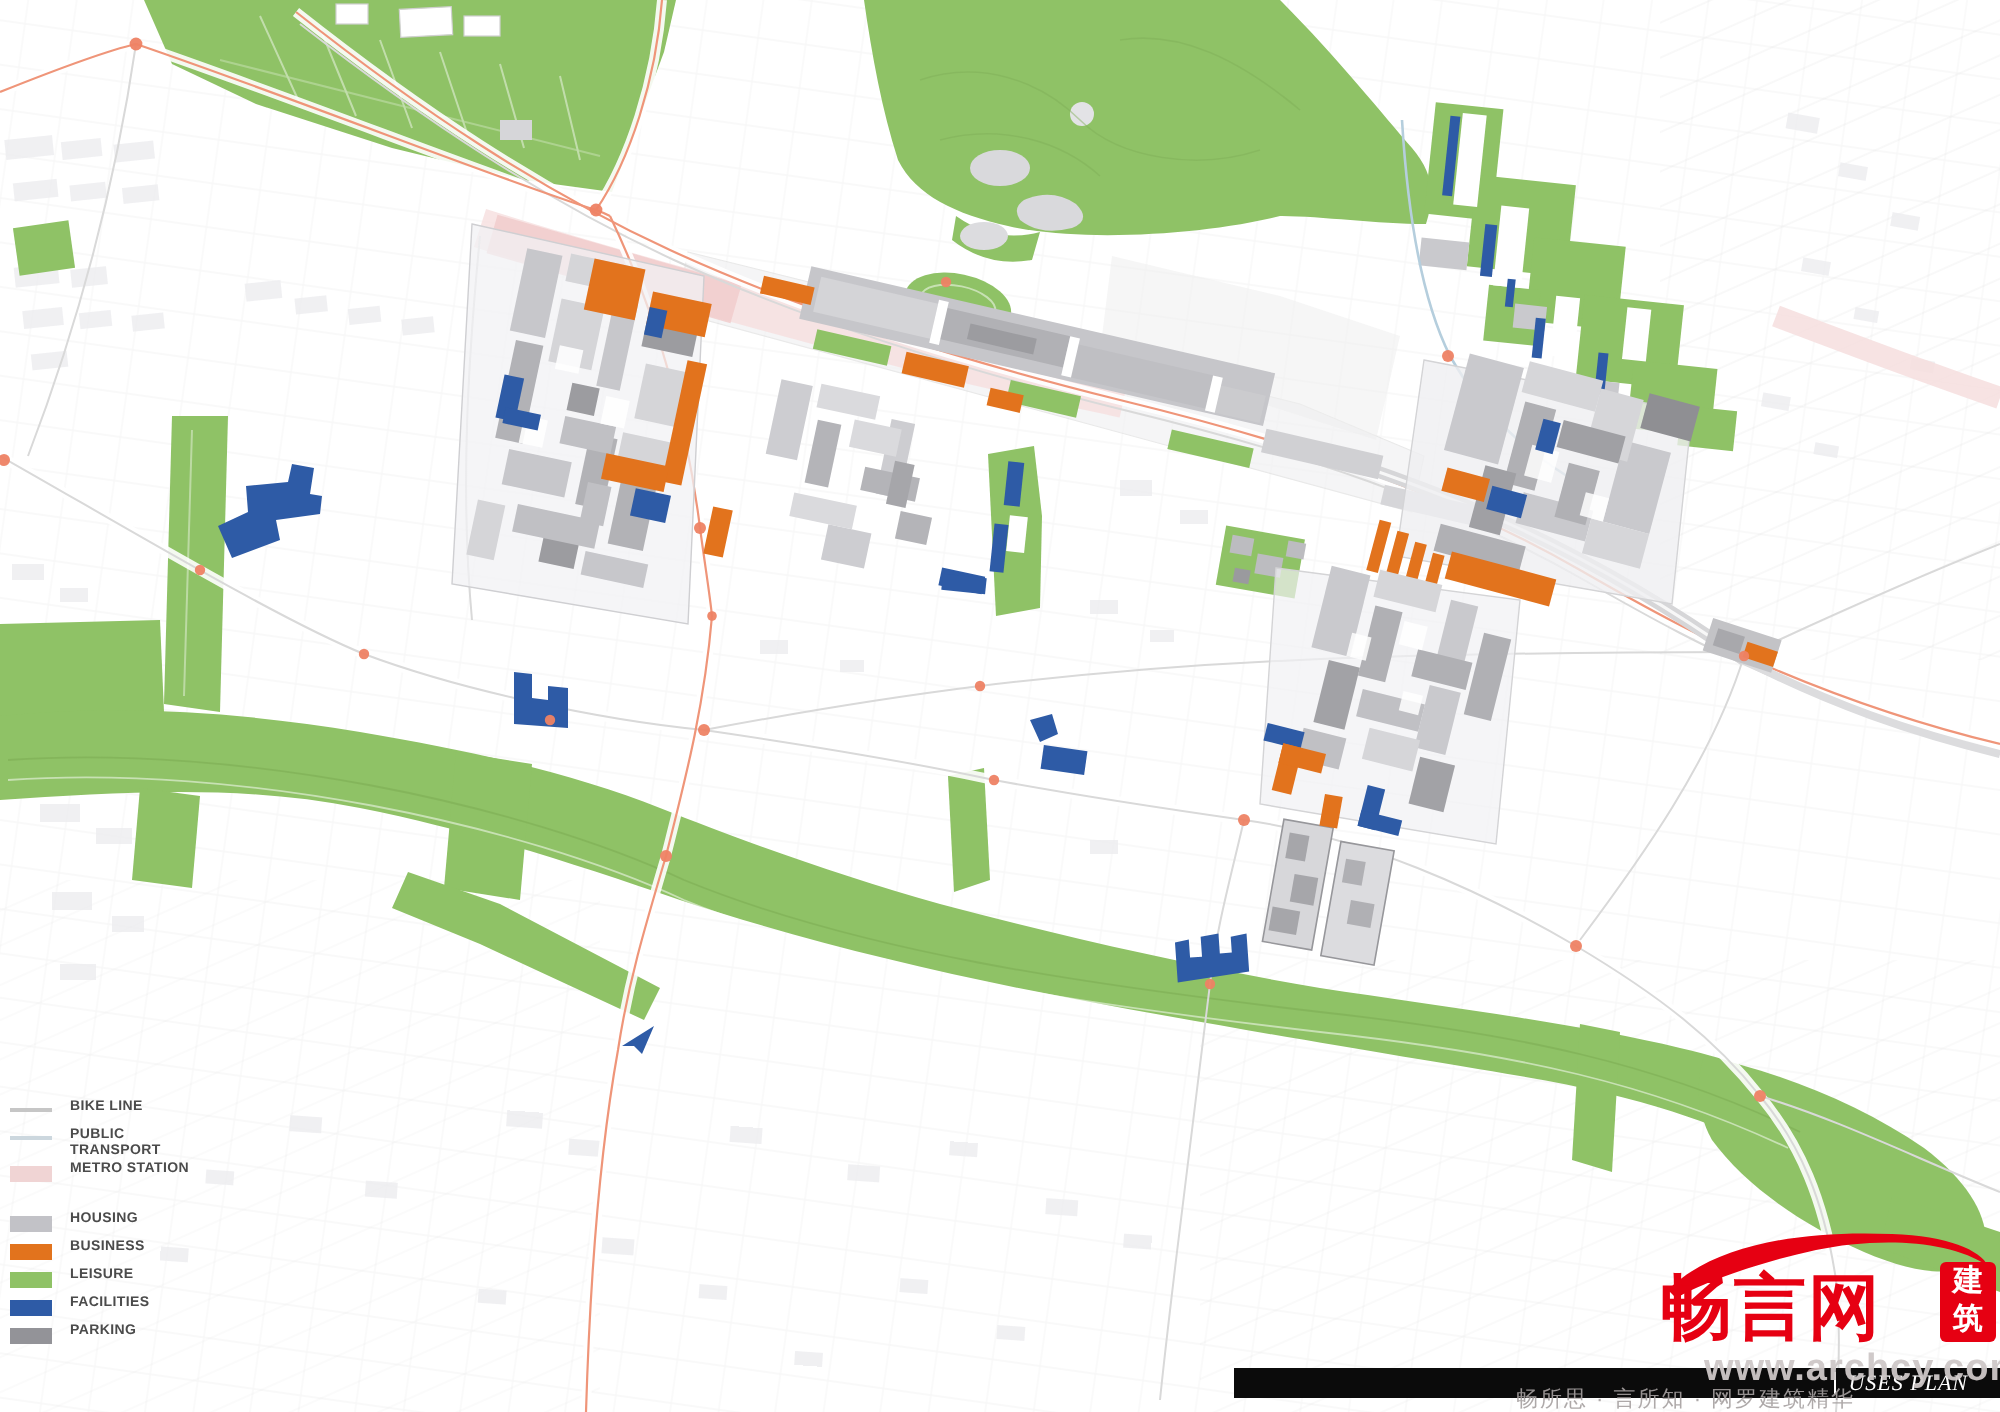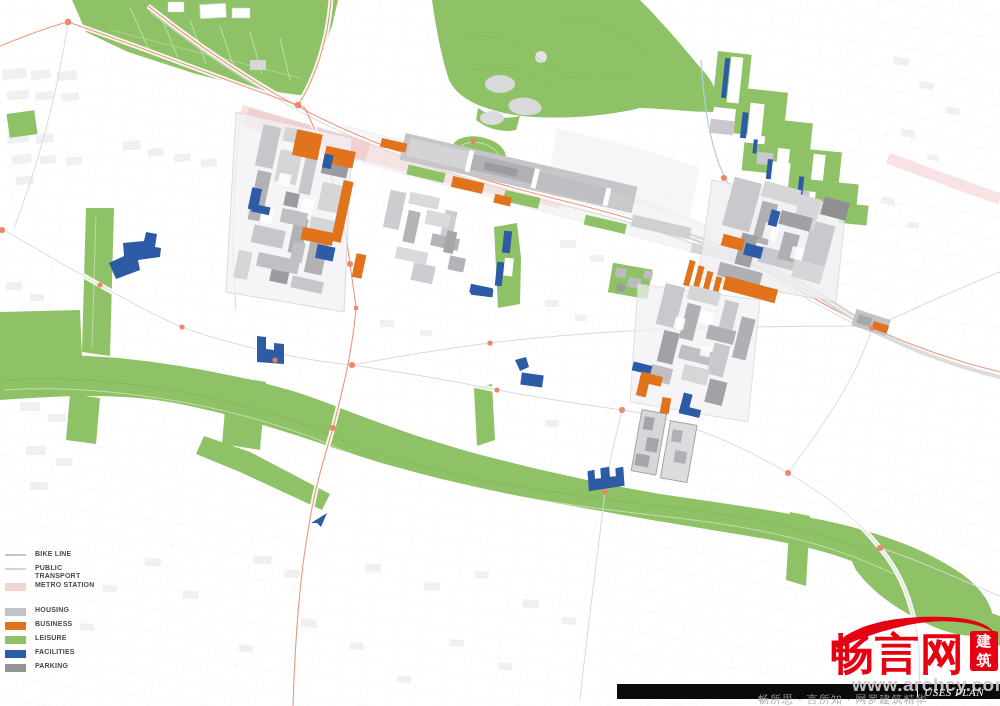--- a/index.html
+++ b/index.html
@@ -13,21 +13,21 @@
   .legend-item{position:absolute;display:flex;align-items:flex-start;}
   .sw{display:inline-block;width:21px;flex:0 0 21px;margin-top:2px;}
   .sw-line{height:2px;margin-top:4px;}
   .sw-area{height:8px;}
   .lbl{margin-left:9px;width:62px;font-size:7px;line-height:8px;letter-spacing:.2px;
        color:#4b4b4b;font-weight:bold;}
 
   
   #wm-logo{position:absolute;left:828px;top:615px;width:172px;height:70px;z-index:5;}
   #wm-swoosh{position:absolute;left:0;top:0;}
-  .wm-brand{position:absolute;left:2px;top:16px;font-size:44px;line-height:46px;font-weight:900;
+  .wm-brand{position:absolute;left:2px;top:16px;font-size:36px;line-height:46px;font-weight:900;
             color:#e60012;letter-spacing:1px;white-space:nowrap;}
   .wm-badge{position:absolute;right:2px;top:16px;width:28px;height:40px;background:#e60012;
             border-radius:3px;color:#fff;font-size:15px;line-height:19px;text-align:center;
             font-weight:bold;}
   #wm-url{position:absolute;left:852px;top:674px;z-index:6;font-size:19px;font-weight:bold;
           color:rgba(205,199,199,.95);letter-spacing:.5px;}
   #wm-tagline{position:absolute;left:758px;top:692px;z-index:6;font-size:11px;
           color:rgba(165,160,160,.9);letter-spacing:1px;white-space:nowrap;}
 
   

